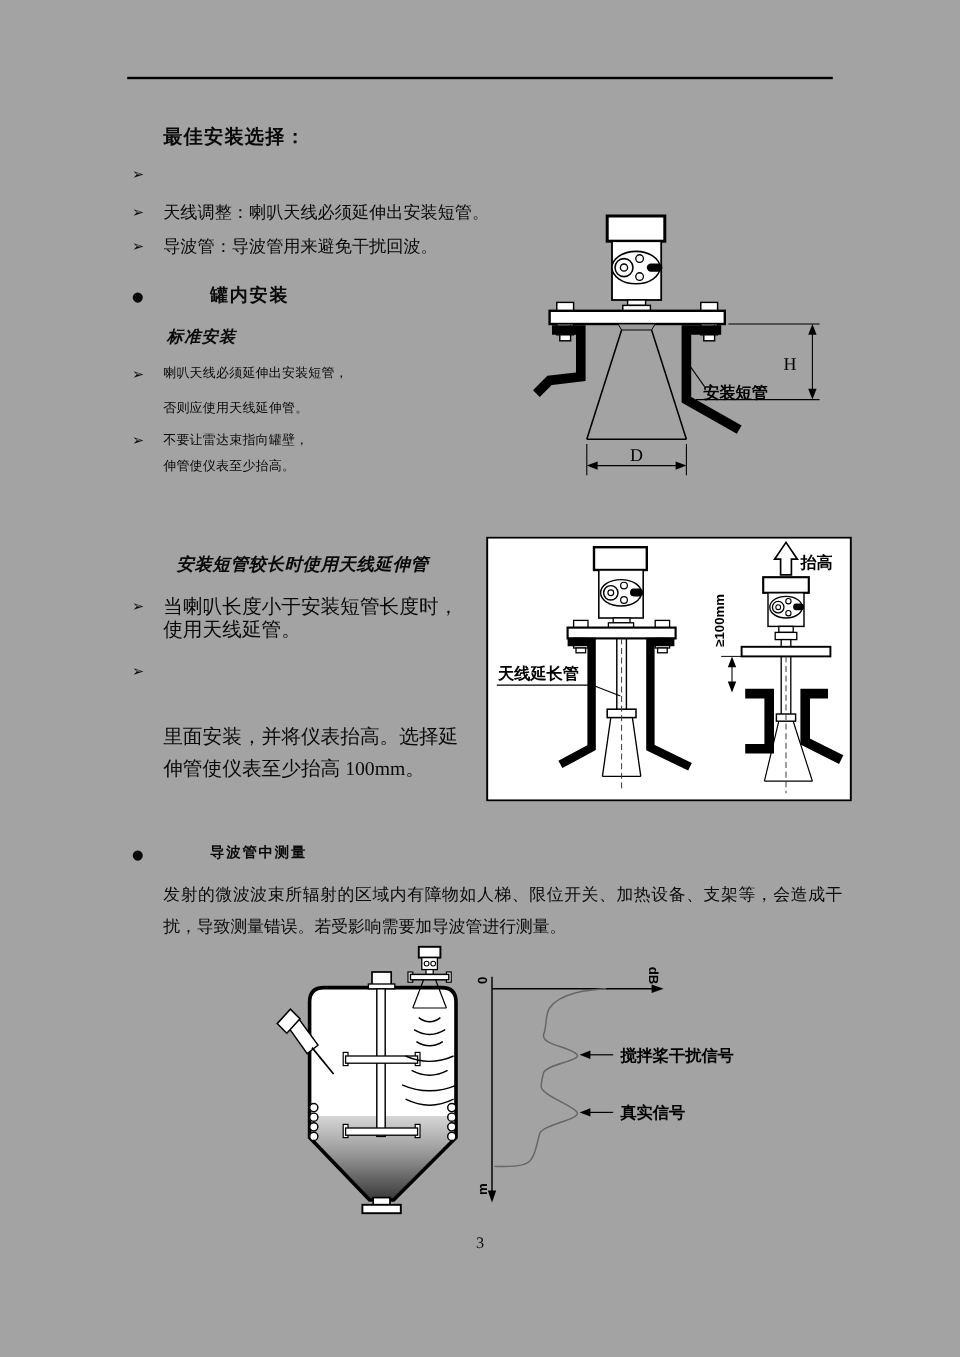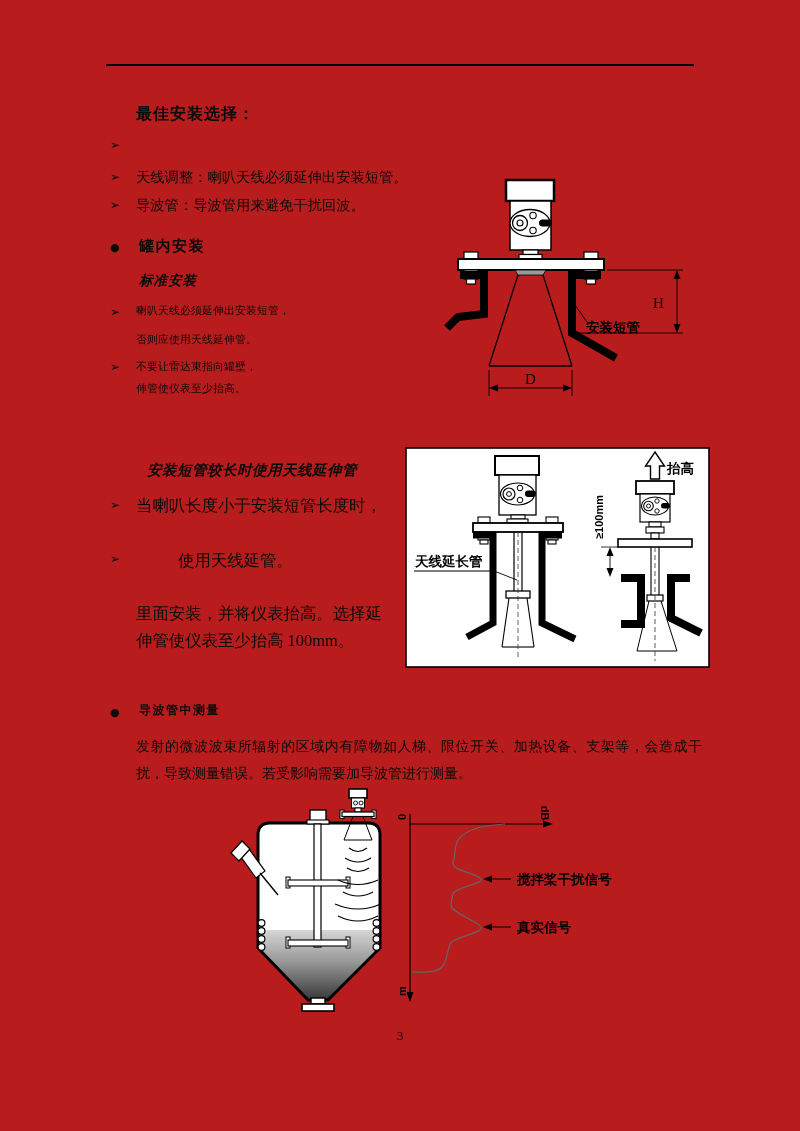--- a/index.html
+++ b/index.html
@@ -1,22 +1,22 @@
 <!DOCTYPE html>
 <html><head>
 <meta charset="utf-8">
 <style>
   html,body{margin:0;padding:0;background:#fff;}
-  .page{position:relative;width:800px;height:1131px;background:#b91c1c;overflow:hidden;
+  .page{position:relative;width:800px;height:1131px;background:#a3a3a3;overflow:hidden;
         font-family:"Liberation Serif","DejaVu Serif",serif;color:#0a0a0a;}
   .abs{position:absolute;}
   .rule{position:absolute;left:106px;top:64px;width:588px;height:1.5px;background:#000;}
   .h1{font-size:16px;font-weight:bold;letter-spacing:1px;}
   .secdot{font-size:11px;font-family:"DejaVu Sans",sans-serif;}
-  .sechead{font-size:15px;font-weight:bold;font-family:Liberation Mono, monospace;letter-spacing:1.5px;}
+  .sechead{font-size:15px;font-weight:bold;font-family:Liberation Mono, monospace;letter-spacing:1.5px;margin-left:36px;}
   .subital{font-size:13.5px;font-weight:bold;font-style:italic;letter-spacing:1px;}
   .extital{font-size:14.5px;font-weight:bold;font-style:italic;letter-spacing:0.5px;}
   .marker{font-size:12px;font-family:"DejaVu Sans",sans-serif;line-height:1;}
   .t14{font-size:14.3px;white-space:nowrap;}
   .t11{font-size:10.8px;white-space:nowrap;letter-spacing:0.2px;}
   .t16{font-size:16.4px;white-space:nowrap;}
   .para{font-size:14px;line-height:27px;width:566px;text-align:justify;text-justify:inter-ideograph;}
   .pagenum{position:absolute;left:0;top:1028px;width:800px;text-align:center;font-size:13.5px;}
   svg text{font-family:"Liberation Sans","DejaVu Sans",sans-serif;}
   .dlabel{font-size:13.5px;font-weight:bold;}
@@ -107,21 +107,21 @@
       <polygon points="69,218 78,214.5 78,221.5" fill="#000"></polygon>
       <polygon points="152,218 143,214.5 143,221.5" fill="#000"></polygon>
       <text class="dimletter" x="105" y="214">D</text>
     </g>
   </svg>
 
   <div class="abs extital" style="left:136px;top:461px;margin-left:11px;">安装短管较长时使用天线延伸管</div>
 
   <div class="abs marker" style="left:110px;top:499px;">➢</div>
   <div class="abs t16" style="left:136px;top:495px;">当喇叭长度小于安装短管长度时，</div>
-  <div class="abs t16" style="left:136px;top:550px;margin-left:42px;">使用天线延管。</div>
+  <div class="abs t16" style="left:136px;top:514px;">使用天线延管。</div>
   <div class="abs marker" style="left:110px;top:553px;">➢</div>
   <div class="abs t16" style="left:136px;top:603px;">里面安装，并将仪表抬高。选择延</div>
   <div class="abs t16" style="left:136px;top:630px;">伸管使仪表至少抬高 100mm。</div>
 
   <svg class="abs" style="left:405px;top:447px;" width="305" height="221" viewBox="0 0 305 221">
     <rect x="1" y="1" width="303" height="219" fill="#fff" stroke="#000" stroke-width="1.6"></rect>
 
     <g>
       <rect x="90" y="9" width="44" height="19" fill="#fff" stroke="#000" stroke-width="2"></rect>
       <rect x="94" y="28" width="37" height="40" fill="#fff" stroke="#000" stroke-width="1.3"></rect>

